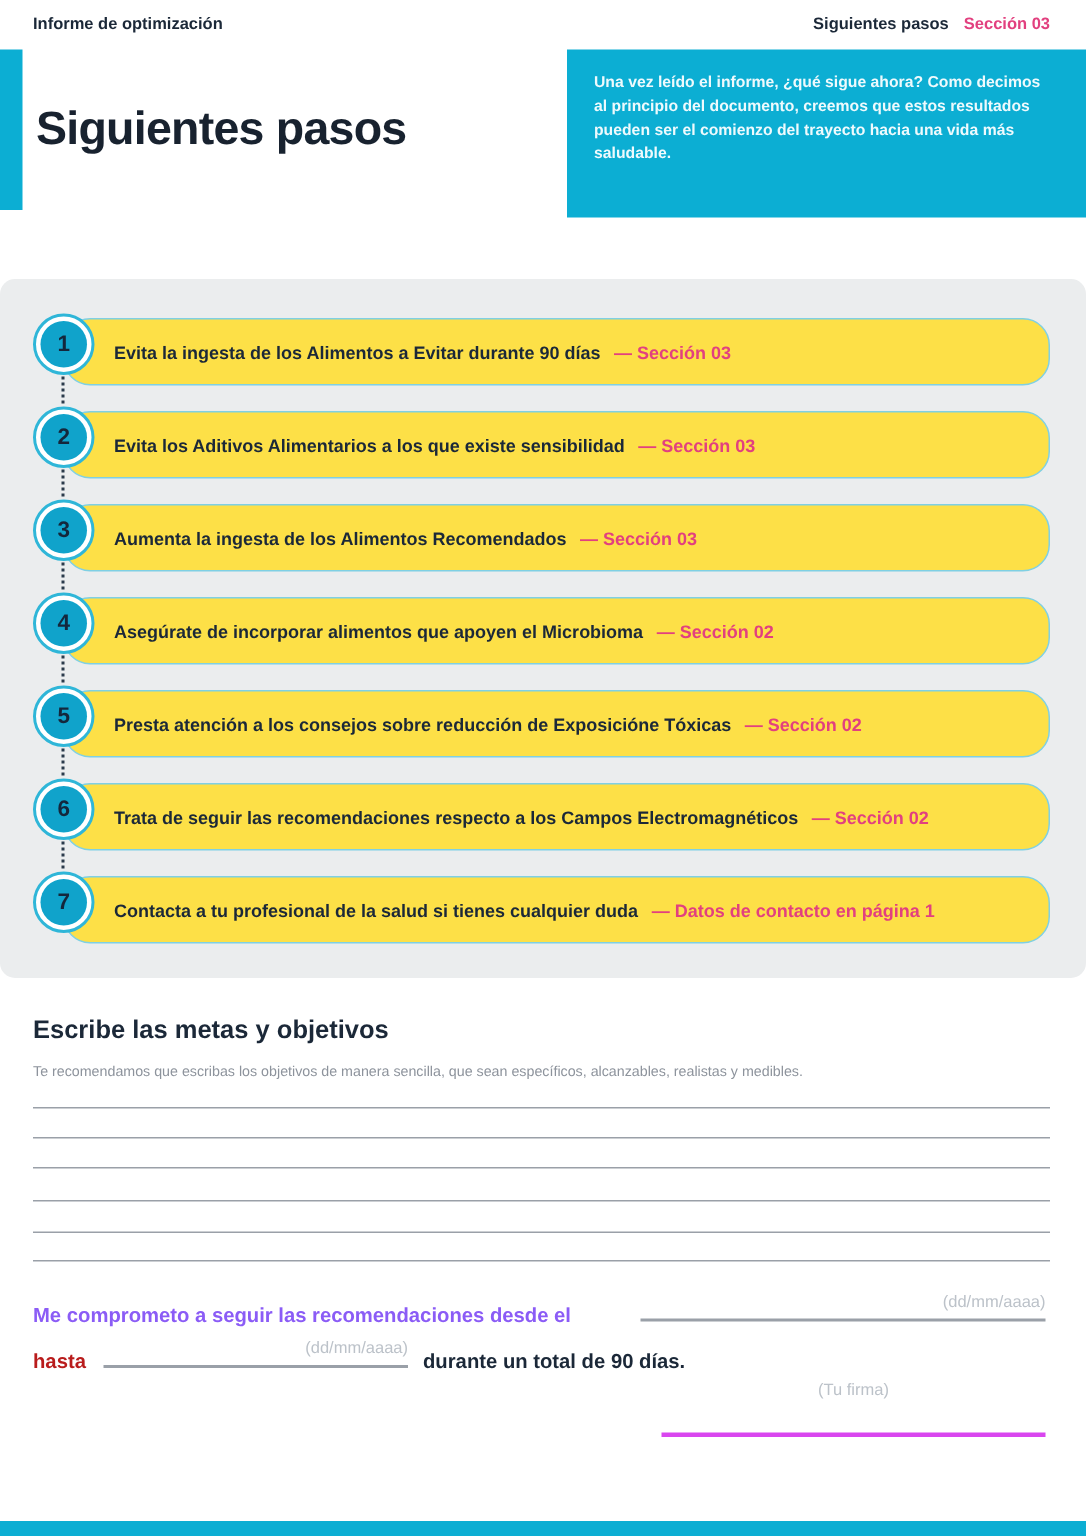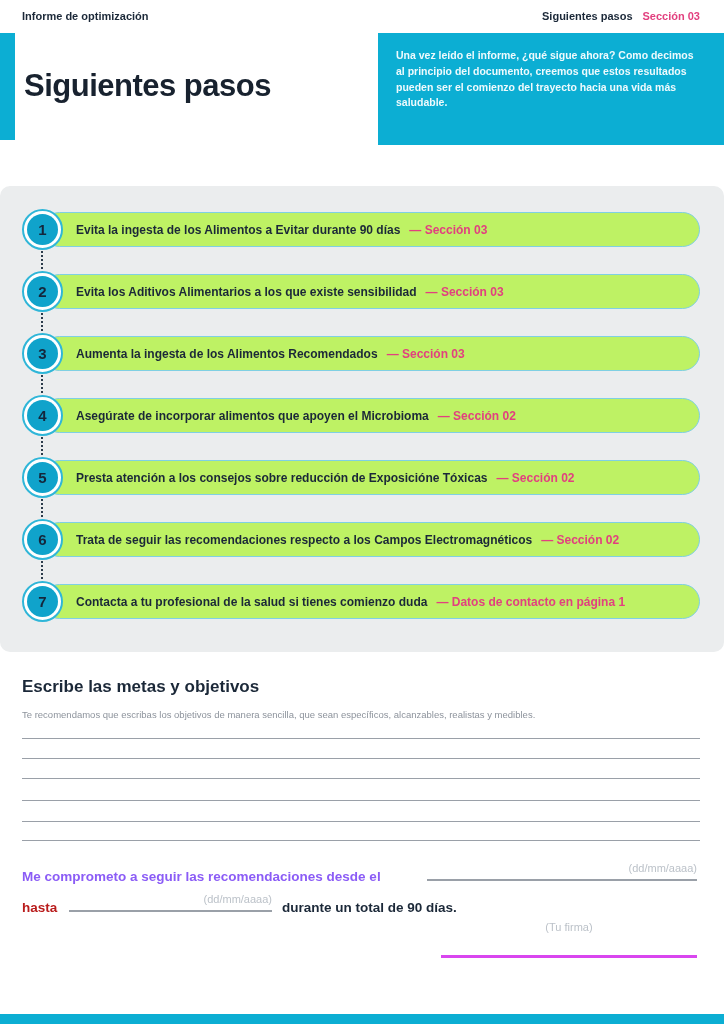--- a/index.html
+++ b/index.html
@@ -25,22 +25,22 @@
 
   
   .panel { position:absolute; left:0; right:0; top:186px; height:466px; background:#ebedee; border-radius:10px; }
   .steps { position:absolute; left:22px; right:24px; top:199px; }
   .step  { position:relative; height:62px; }
   .step:not(:last-child)::after {
     content:""; position:absolute; left:19px; top:52px; height:18px;
     border-left:2px dotted #2b3b4b;
   }
   .pill {
-    position:absolute; left:20px; right:0; top:13px; height:35px;
-    background:#bef264; border:1px solid #7fd0e3; border-radius:18px;
+    position:absolute; left:20px; right:0; top:13px; height:45px;
+    background:#fde047; border:1px solid #7fd0e3; border-radius:18px;
     display:flex; align-items:center; padding-left:33px;
   }
   .pill .step-text { font-size:12px; font-weight:bold; color:#1b2838; white-space:nowrap; }
   .pill .step-link { font-size:12px; font-weight:bold; color:#e2407f; margin-left:9px; white-space:nowrap; }
   .badge {
     position:absolute; left:0; top:10px; width:41px; height:41px; border-radius:50%;
     background:#ffffff; border:2px solid #2fb6d8;
     display:flex; align-items:center; justify-content:center; z-index:2;
   }
   .badge-inner {
@@ -142,21 +142,21 @@
         <span class="step-text">Trata de seguir las recomendaciones respecto a los Campos Electromagnéticos</span>
         <span class="step-link">— Sección 02</span>
       </div>
       <div class="badge">
         <div class="badge-inner badge-num">6</div>
       </div>
     </div>
 
     <div class="step">
       <div class="pill">
-        <span class="step-text">Contacta a tu profesional de la salud si tienes comienzo duda</span>
+        <span class="step-text">Contacta a tu profesional de la salud si tienes cualquier duda</span>
         <span class="step-link">— Datos de contacto en página 1</span>
       </div>
       <div class="badge">
         <div class="badge-inner badge-num">7</div>
       </div>
     </div>
   </div>
 
   <div class="goals-title">Escribe las metas y objetivos</div>
   <div class="goals-sub">Te recomendamos que escribas los objetivos de manera sencilla, que sean específicos, alcanzables, realistas y medibles.</div>

